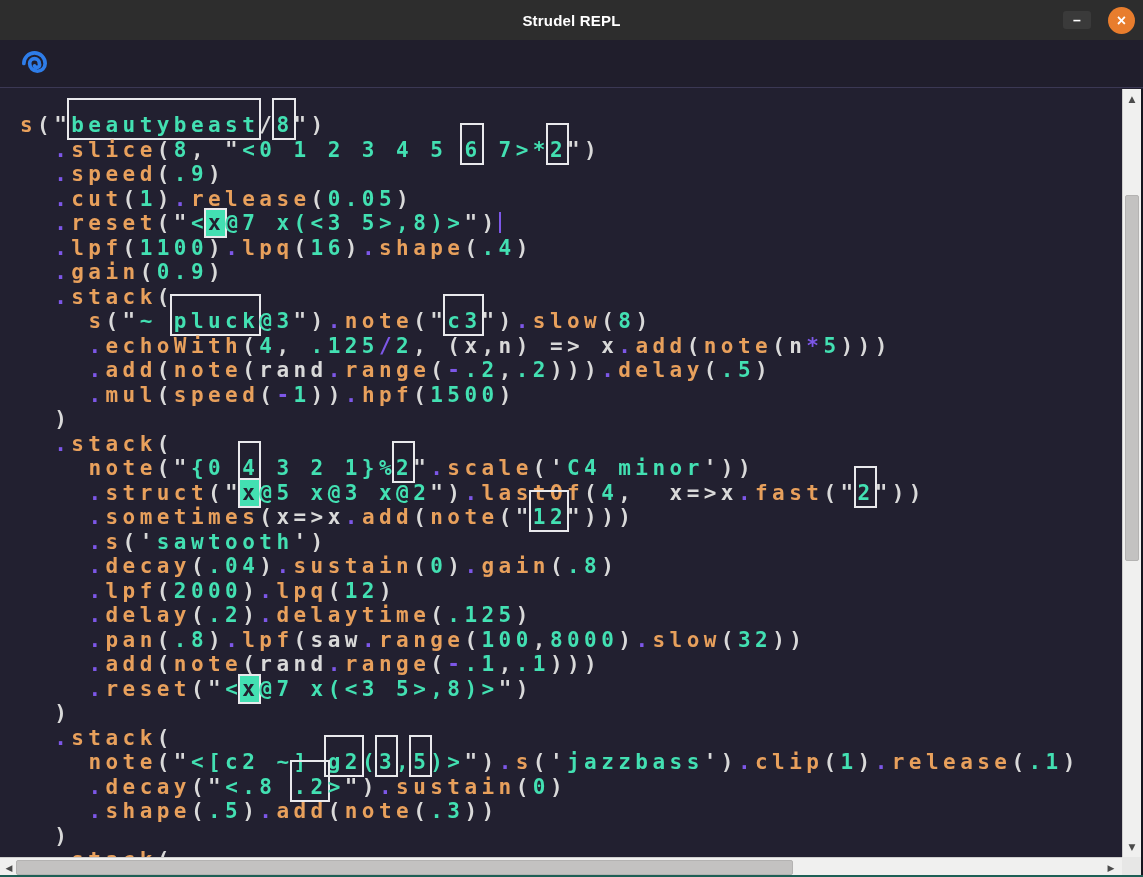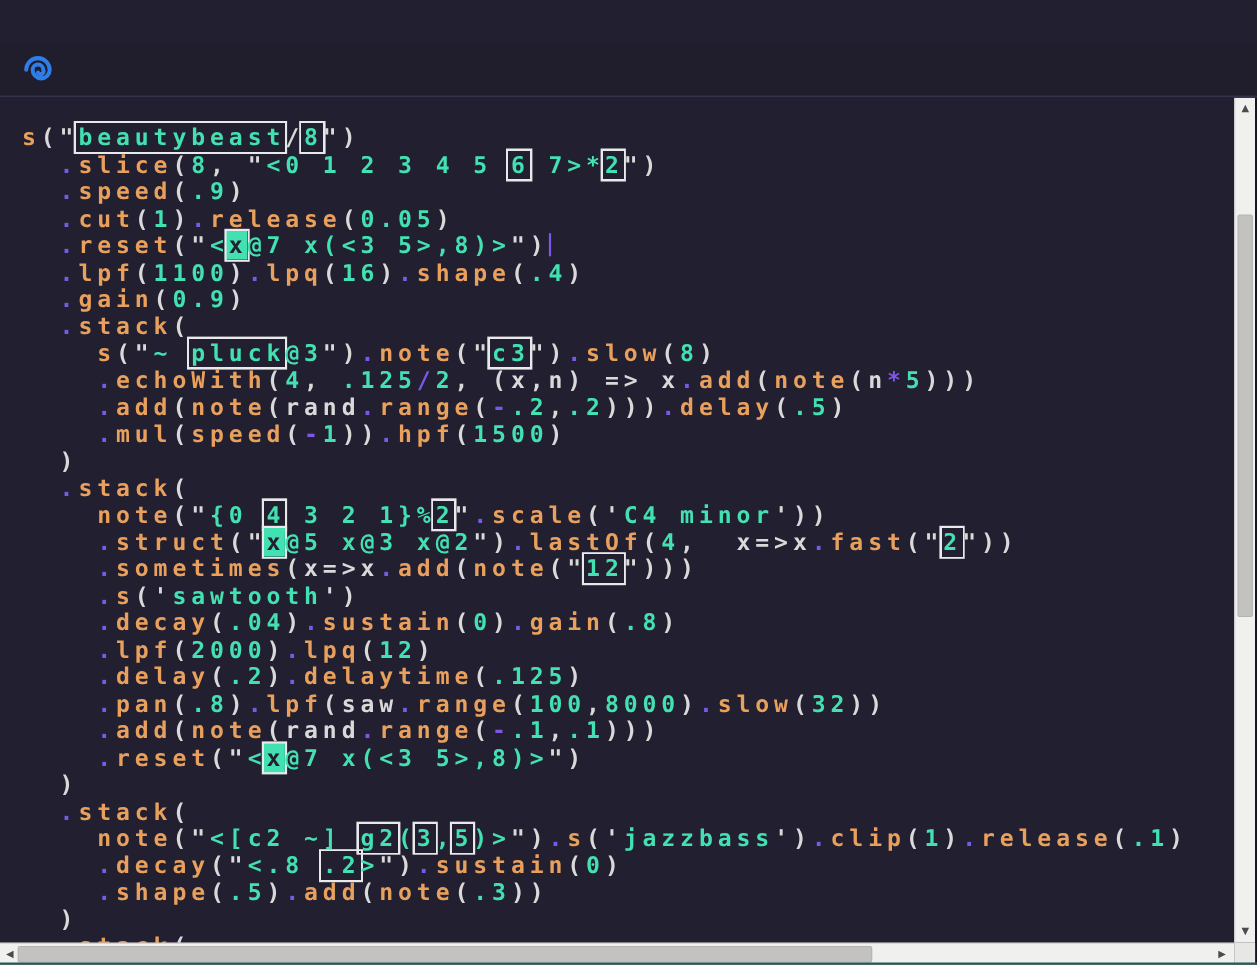--- a/index.html
+++ b/index.html
@@ -38,21 +38,21 @@
   pre.code {
     margin:0; padding:24px 0 0 20px;
     font-family:"DejaVu Sans Mono", monospace;
     font-weight:bold; font-size:21px; line-height:24.5px; letter-spacing:4.45px;
   }
   .ln { white-space:pre; height:24.5px; }
   .tk-fn   { color:#e8a05c; }
   .tk-lit  { color:#43e0b2; }
   .tk-pun  { color:#d9d9d9; }
   .tk-op   { color:#7d57e8; }
-  .tk-box  { color:#43e0b2; box-shadow:0 0 0 2px #e9e9ec; padding:1px 0 1px 2px; margin-left:-2px; }
+  .tk-box  { color:#43e0b2; box-shadow:0 0 0 2px #e9e9ec; padding:13px 0 1px 2px; margin-left:-2px; }
   .tk-boxi { color:#222030; background:#43e0b2; box-shadow:0 0 0 2px #e9e9ec; padding:1px 0 1px 2px; margin-left:-2px; }
   .tk-caret{ display:inline-block; width:2px; height:21px; background:#7d57e8; vertical-align:-3px; }
   
   .vscroll {
     position:absolute; left:1122px; top:89px; width:19px; height:768px;
     background:#f0f0ef; border-left:1px solid #cfcfce;
   }
   .vs-up, .vs-down {
     position:absolute; left:0; width:18px; height:16px; display:flex;
     align-items:center; justify-content:center; color:#4b4b4b; font-size:9px;
@@ -79,20 +79,29 @@
   }
   .corner { position:absolute; left:1122px; top:857px; width:21px; height:20px; background:#e7e7e6; }
   .right-edge { position:absolute; left:1141px; top:89px; width:2px; height:788px; background:#16141f; }
   .bottom-edge { position:absolute; left:0; bottom:0; width:1143px; height:2px; background:#1d5f55; }
 </style>
 </head>
 <body>
 
 <div class="window">
 
+  <div class="titlebar">
+    <span class="title-text">Strudel REPL</span>
+    <div class="min-btn">
+      <span>–</span>
+    </div>
+    <div class="close-btn">
+      <span>×</span>
+    </div>
+  </div>
 
   <div class="toolbar">
     <svg width="31" height="31" viewBox="0 0 32 32">
       <path d="M5,16 A11,11 0 0 1 27,16 A8,8 0 0 1 11,16 A5,5 0 0 1 21,16 A2.5,2.5 0 0 1 16,18.5" fill="none" stroke="#2e7de9" stroke-width="3.8" stroke-linecap="round"></path>
     </svg>
   </div>
 
   <div class="viewport">
     <pre class="code"><div class="ln"><span class="tk-fn">s</span><span class="tk-pun">("</span><span class="tk-box">beautybeast</span><span class="tk-pun">/</span><span class="tk-box">8</span><span class="tk-pun">")</span></div><div class="ln"><span class="tk-pun">  </span><span class="tk-op">.</span><span class="tk-fn">slice</span><span class="tk-pun">(</span><span class="tk-lit">8</span><span class="tk-pun">, "</span><span class="tk-lit">&lt;0 1 2 3 4 5 </span><span class="tk-box">6</span><span class="tk-lit"> 7&gt;*</span><span class="tk-box">2</span><span class="tk-pun">")</span></div><div class="ln"><span class="tk-pun">  </span><span class="tk-op">.</span><span class="tk-fn">speed</span><span class="tk-pun">(</span><span class="tk-lit">.9</span><span class="tk-pun">)</span></div><div class="ln"><span class="tk-pun">  </span><span class="tk-op">.</span><span class="tk-fn">cut</span><span class="tk-pun">(</span><span class="tk-lit">1</span><span class="tk-pun">)</span><span class="tk-op">.</span><span class="tk-fn">release</span><span class="tk-pun">(</span><span class="tk-lit">0.05</span><span class="tk-pun">)</span></div><div class="ln"><span class="tk-pun">  </span><span class="tk-op">.</span><span class="tk-fn">reset</span><span class="tk-pun">("</span><span class="tk-lit">&lt;</span><span class="tk-boxi">x</span><span class="tk-lit">@7 x(&lt;3 5&gt;,8)&gt;</span><span class="tk-pun">")</span><span class="tk-caret"></span></div><div class="ln"><span class="tk-pun">  </span><span class="tk-op">.</span><span class="tk-fn">lpf</span><span class="tk-pun">(</span><span class="tk-lit">1100</span><span class="tk-pun">)</span><span class="tk-op">.</span><span class="tk-fn">lpq</span><span class="tk-pun">(</span><span class="tk-lit">16</span><span class="tk-pun">)</span><span class="tk-op">.</span><span class="tk-fn">shape</span><span class="tk-pun">(</span><span class="tk-lit">.4</span><span class="tk-pun">)</span></div><div class="ln"><span class="tk-pun">  </span><span class="tk-op">.</span><span class="tk-fn">gain</span><span class="tk-pun">(</span><span class="tk-lit">0.9</span><span class="tk-pun">)</span></div><div class="ln"><span class="tk-pun">  </span><span class="tk-op">.</span><span class="tk-fn">stack</span><span class="tk-pun">(</span></div><div class="ln"><span class="tk-pun">    </span><span class="tk-fn">s</span><span class="tk-pun">("</span><span class="tk-lit">~ </span><span class="tk-box">pluck</span><span class="tk-lit">@3</span><span class="tk-pun">")</span><span class="tk-op">.</span><span class="tk-fn">note</span><span class="tk-pun">("</span><span class="tk-box">c3</span><span class="tk-pun">")</span><span class="tk-op">.</span><span class="tk-fn">slow</span><span class="tk-pun">(</span><span class="tk-lit">8</span><span class="tk-pun">)</span></div><div class="ln"><span class="tk-pun">    </span><span class="tk-op">.</span><span class="tk-fn">echoWith</span><span class="tk-pun">(</span><span class="tk-lit">4</span><span class="tk-pun">, </span><span class="tk-lit">.125</span><span class="tk-op">/</span><span class="tk-lit">2</span><span class="tk-pun">, (x,n) =&gt; x</span><span class="tk-op">.</span><span class="tk-fn">add</span><span class="tk-pun">(</span><span class="tk-fn">note</span><span class="tk-pun">(</span><span class="tk-pun">n</span><span class="tk-op">*</span><span class="tk-lit">5</span><span class="tk-pun">)))</span></div><div class="ln"><span class="tk-pun">    </span><span class="tk-op">.</span><span class="tk-fn">add</span><span class="tk-pun">(</span><span class="tk-fn">note</span><span class="tk-pun">(</span><span class="tk-pun">rand</span><span class="tk-op">.</span><span class="tk-fn">range</span><span class="tk-pun">(</span><span class="tk-op">-</span><span class="tk-lit">.2</span><span class="tk-pun">,</span><span class="tk-lit">.2</span><span class="tk-pun">)))</span><span class="tk-op">.</span><span class="tk-fn">delay</span><span class="tk-pun">(</span><span class="tk-lit">.5</span><span class="tk-pun">)</span></div><div class="ln"><span class="tk-pun">    </span><span class="tk-op">.</span><span class="tk-fn">mul</span><span class="tk-pun">(</span><span class="tk-fn">speed</span><span class="tk-pun">(</span><span class="tk-op">-</span><span class="tk-lit">1</span><span class="tk-pun">))</span><span class="tk-op">.</span><span class="tk-fn">hpf</span><span class="tk-pun">(</span><span class="tk-lit">1500</span><span class="tk-pun">)</span></div><div class="ln"><span class="tk-pun">  )</span></div><div class="ln"><span class="tk-pun">  </span><span class="tk-op">.</span><span class="tk-fn">stack</span><span class="tk-pun">(</span></div><div class="ln"><span class="tk-pun">    </span><span class="tk-fn">note</span><span class="tk-pun">("</span><span class="tk-lit">{0 </span><span class="tk-box">4</span><span class="tk-lit"> 3 2 1}%</span><span class="tk-box">2</span><span class="tk-pun">"</span><span class="tk-op">.</span><span class="tk-fn">scale</span><span class="tk-pun">('</span><span class="tk-lit">C4 minor</span><span class="tk-pun">'))</span></div><div class="ln"><span class="tk-pun">    </span><span class="tk-op">.</span><span class="tk-fn">struct</span><span class="tk-pun">("</span><span class="tk-boxi">x</span><span class="tk-lit">@5 x@3 x@2</span><span class="tk-pun">")</span><span class="tk-op">.</span><span class="tk-fn">lastOf</span><span class="tk-pun">(</span><span class="tk-lit">4</span><span class="tk-pun">,  x=&gt;x</span><span class="tk-op">.</span><span class="tk-fn">fast</span><span class="tk-pun">("</span><span class="tk-box">2</span><span class="tk-pun">"))</span></div><div class="ln"><span class="tk-pun">    </span><span class="tk-op">.</span><span class="tk-fn">sometimes</span><span class="tk-pun">(x=&gt;x</span><span class="tk-op">.</span><span class="tk-fn">add</span><span class="tk-pun">(</span><span class="tk-fn">note</span><span class="tk-pun">("</span><span class="tk-box">12</span><span class="tk-pun">")))</span></div><div class="ln"><span class="tk-pun">    </span><span class="tk-op">.</span><span class="tk-fn">s</span><span class="tk-pun">('</span><span class="tk-lit">sawtooth</span><span class="tk-pun">')</span></div><div class="ln"><span class="tk-pun">    </span><span class="tk-op">.</span><span class="tk-fn">decay</span><span class="tk-pun">(</span><span class="tk-lit">.04</span><span class="tk-pun">)</span><span class="tk-op">.</span><span class="tk-fn">sustain</span><span class="tk-pun">(</span><span class="tk-lit">0</span><span class="tk-pun">)</span><span class="tk-op">.</span><span class="tk-fn">gain</span><span class="tk-pun">(</span><span class="tk-lit">.8</span><span class="tk-pun">)</span></div><div class="ln"><span class="tk-pun">    </span><span class="tk-op">.</span><span class="tk-fn">lpf</span><span class="tk-pun">(</span><span class="tk-lit">2000</span><span class="tk-pun">)</span><span class="tk-op">.</span><span class="tk-fn">lpq</span><span class="tk-pun">(</span><span class="tk-lit">12</span><span class="tk-pun">)</span></div><div class="ln"><span class="tk-pun">    </span><span class="tk-op">.</span><span class="tk-fn">delay</span><span class="tk-pun">(</span><span class="tk-lit">.2</span><span class="tk-pun">)</span><span class="tk-op">.</span><span class="tk-fn">delaytime</span><span class="tk-pun">(</span><span class="tk-lit">.125</span><span class="tk-pun">)</span></div><div class="ln"><span class="tk-pun">    </span><span class="tk-op">.</span><span class="tk-fn">pan</span><span class="tk-pun">(</span><span class="tk-lit">.8</span><span class="tk-pun">)</span><span class="tk-op">.</span><span class="tk-fn">lpf</span><span class="tk-pun">(</span><span class="tk-pun">saw</span><span class="tk-op">.</span><span class="tk-fn">range</span><span class="tk-pun">(</span><span class="tk-lit">100</span><span class="tk-pun">,</span><span class="tk-lit">8000</span><span class="tk-pun">)</span><span class="tk-op">.</span><span class="tk-fn">slow</span><span class="tk-pun">(</span><span class="tk-lit">32</span><span class="tk-pun">))</span></div><div class="ln"><span class="tk-pun">    </span><span class="tk-op">.</span><span class="tk-fn">add</span><span class="tk-pun">(</span><span class="tk-fn">note</span><span class="tk-pun">(</span><span class="tk-pun">rand</span><span class="tk-op">.</span><span class="tk-fn">range</span><span class="tk-pun">(</span><span class="tk-op">-</span><span class="tk-lit">.1</span><span class="tk-pun">,</span><span class="tk-lit">.1</span><span class="tk-pun">)))</span></div><div class="ln"><span class="tk-pun">    </span><span class="tk-op">.</span><span class="tk-fn">reset</span><span class="tk-pun">("</span><span class="tk-lit">&lt;</span><span class="tk-boxi">x</span><span class="tk-lit">@7 x(&lt;3 5&gt;,8)&gt;</span><span class="tk-pun">")</span></div><div class="ln"><span class="tk-pun">  )</span></div><div class="ln"><span class="tk-pun">  </span><span class="tk-op">.</span><span class="tk-fn">stack</span><span class="tk-pun">(</span></div><div class="ln"><span class="tk-pun">    </span><span class="tk-fn">note</span><span class="tk-pun">("</span><span class="tk-lit">&lt;[c2 ~] </span><span class="tk-box">g2</span><span class="tk-lit">(</span><span class="tk-box">3</span><span class="tk-lit">,</span><span class="tk-box">5</span><span class="tk-lit">)&gt;</span><span class="tk-pun">")</span><span class="tk-op">.</span><span class="tk-fn">s</span><span class="tk-pun">('</span><span class="tk-lit">jazzbass</span><span class="tk-pun">')</span><span class="tk-op">.</span><span class="tk-fn">clip</span><span class="tk-pun">(</span><span class="tk-lit">1</span><span class="tk-pun">)</span><span class="tk-op">.</span><span class="tk-fn">release</span><span class="tk-pun">(</span><span class="tk-lit">.1</span><span class="tk-pun">)</span></div><div class="ln"><span class="tk-pun">    </span><span class="tk-op">.</span><span class="tk-fn">decay</span><span class="tk-pun">("</span><span class="tk-lit">&lt;.8 </span><span class="tk-box">.2</span><span class="tk-lit">&gt;</span><span class="tk-pun">")</span><span class="tk-op">.</span><span class="tk-fn">sustain</span><span class="tk-pun">(</span><span class="tk-lit">0</span><span class="tk-pun">)</span></div><div class="ln"><span class="tk-pun">    </span><span class="tk-op">.</span><span class="tk-fn">shape</span><span class="tk-pun">(</span><span class="tk-lit">.5</span><span class="tk-pun">)</span><span class="tk-op">.</span><span class="tk-fn">add</span><span class="tk-pun">(</span><span class="tk-fn">note</span><span class="tk-pun">(</span><span class="tk-lit">.3</span><span class="tk-pun">))</span></div><div class="ln"><span class="tk-pun">  )</span></div><div class="ln"><span class="tk-pun">  </span><span class="tk-op">.</span><span class="tk-fn">stack</span><span class="tk-pun">(</span></div></pre>
   </div>

